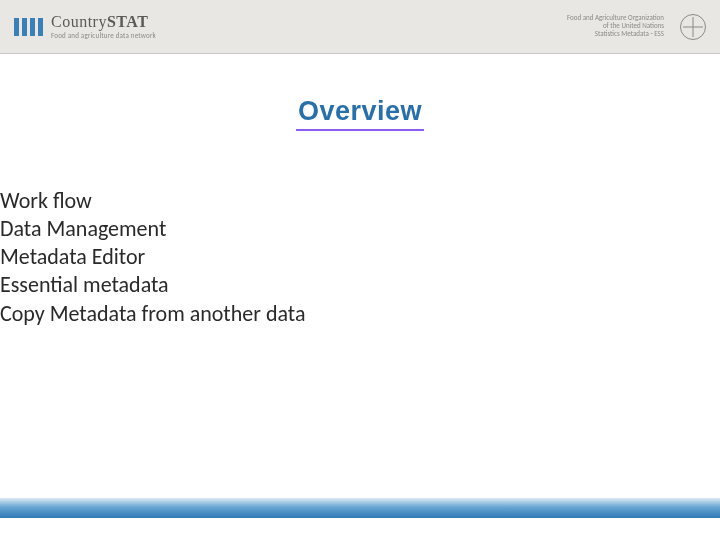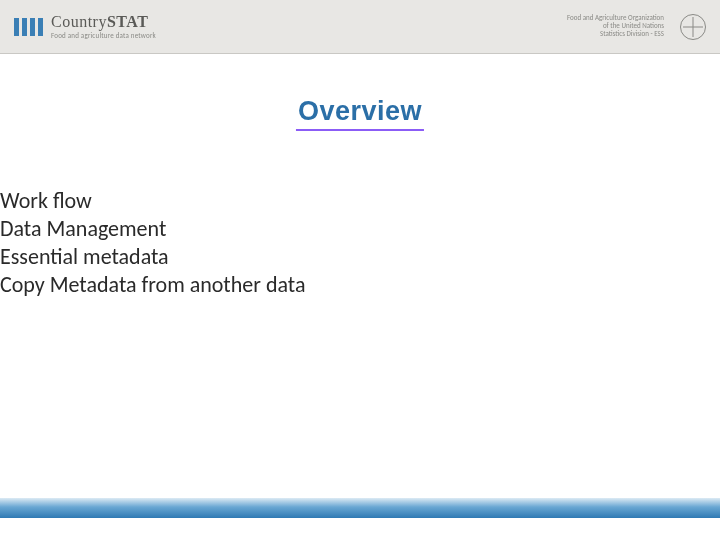--- a/index.html
+++ b/index.html
@@ -152,31 +152,32 @@
       <span class="brand-main">
         <span class="light">Country</span><span class="bold">STAT</span>
       </span>
       <span class="brand-sub">Food and agriculture data network</span>
     </span>
   </div>
   <div class="logo-right">
     <div class="org-stack">
       <div class="org-line">Food and Agriculture Organization</div>
       <div class="org-line">of the United Nations</div>
-      <div class="org-line">Statistics Division - ESS</div>
+      <div class="org-line">Statistics Metadata - ESS</div>
     </div>
     <div class="fao-icon"></div>
   </div>
 </div>
 
 <div class="title">Overview</div>
 
 <div class="body-list">
   <div>Work flow</div>
   <div>Data Management</div>
+  <div>Metadata Editor</div>
   <div>Essential metadata</div>
   <div>Copy Metadata from another data</div>
 </div>
 
 <div class="footer-bar"></div>
 
 
 
 
 </body></html>

